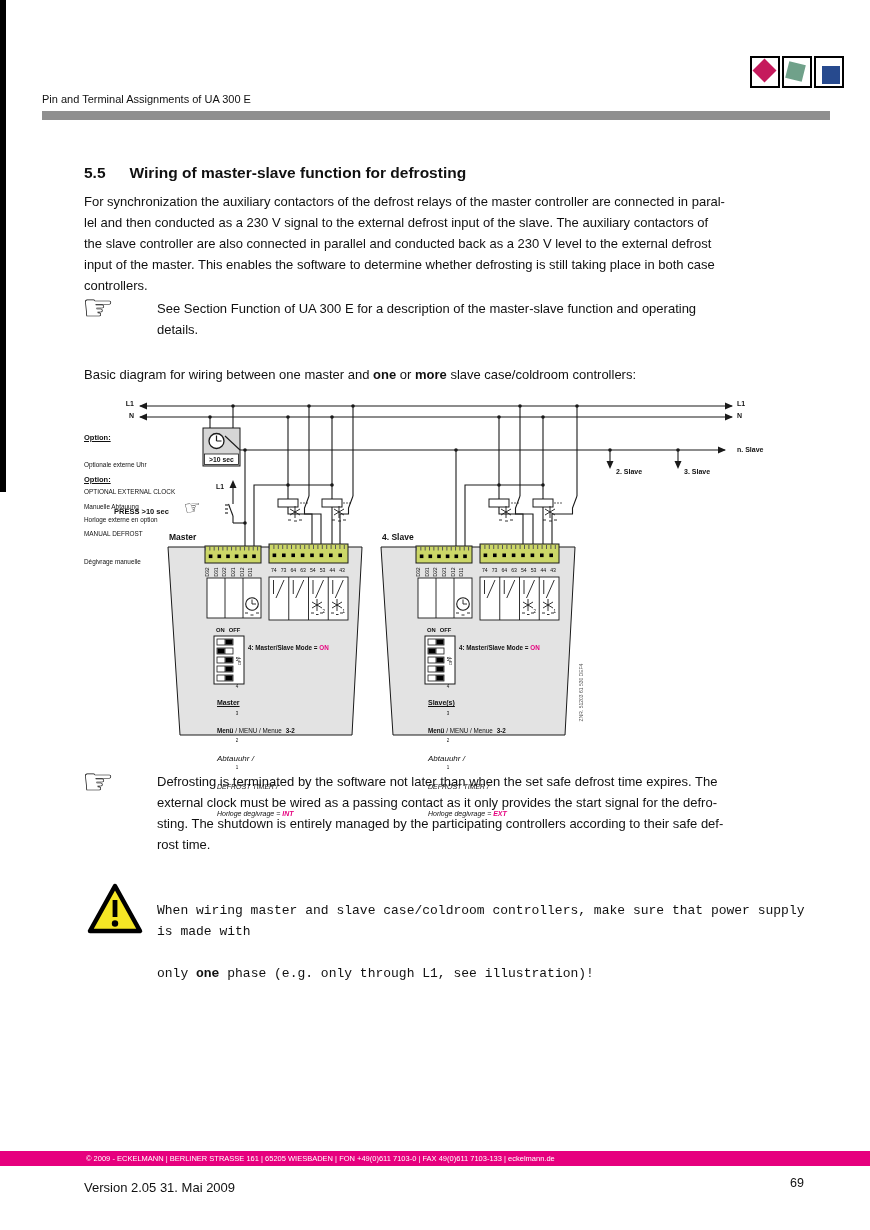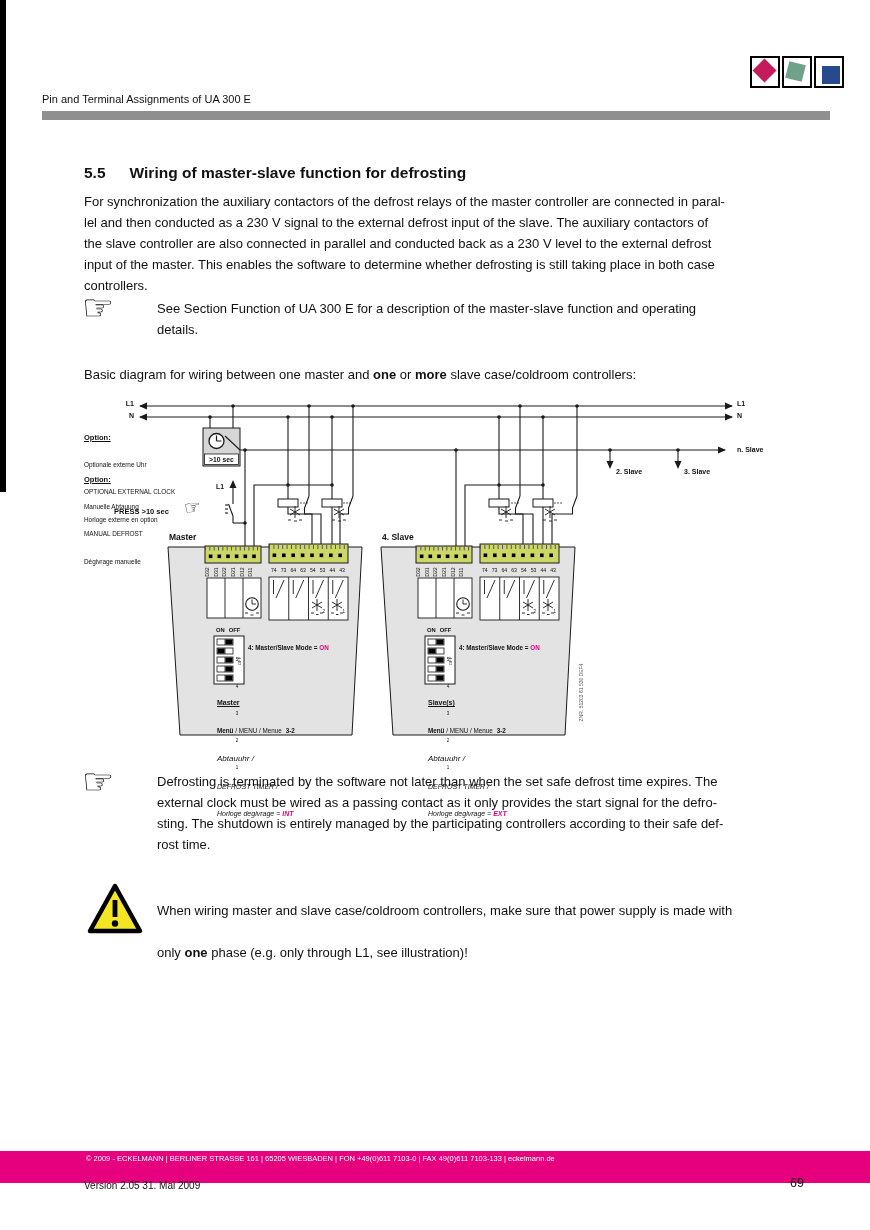--- a/index.html
+++ b/index.html
@@ -21,21 +21,21 @@
   .vpin{transform:rotate(-90deg);transform-origin:center;width:8.7px;height:15px;
         line-height:15px;text-align:center;font-size:5.2px;white-space:nowrap;}
   .hpin{width:9.75px;text-align:center;font-size:5.2px;}
   .dipnum{height:9px;line-height:9px;font-size:4.5px;text-align:center;}
   .mode-line{font-size:6.3px;font-weight:bold;white-space:nowrap;}
   .info-name{font-size:7px;font-weight:bold;text-decoration:underline;}
   .info-menu{font-size:6.3px;margin-top:2.5px;white-space:nowrap;}
   .info-r1{font-size:8px;margin-top:2px;font-style:italic;}
   .info-r2{font-size:7px;font-style:italic;margin-top:2px;}
   .info-r3{font-size:7px;font-style:italic;margin-top:2px;white-space:nowrap;}
-  .footer-bar{position:absolute;left:0;top:1151px;width:870px;height:32px;background:#e6007e;}
+  .footer-bar{position:absolute;left:0;top:1151px;width:870px;height:15px;background:#e6007e;}
   .footer-text{position:absolute;left:86px;top:0;height:15px;line-height:15px;
                color:#fff;font-size:7.5px;white-space:nowrap;}
   .hand{font-size:36px;line-height:1;color:#000;}
 </style>
 </head>
 <body>
 
 <div id="page">
 
   <div class="t" style="left:0;top:0;width:6px;height:492px;background:#000;"></div>
@@ -416,24 +416,24 @@
   <div class="t body-text i" style="left:157px;top:771px;width:660px;">Defrosting is terminated by the software not later than when the set safe defrost time expires. The
 external clock must be wired as a passing contact as it only provides the start signal for the defro-
 sting. The shutdown is entirely managed by the participating controllers according to their safe def-
 rost time.</div>
 
   <svg style="position:absolute;left:86px;top:882px;" width="58" height="54" viewBox="0 0 58 54">
     <polygon points="29,4 54,49 4,49" fill="#f5e625" stroke="#000" stroke-width="4.5" stroke-linejoin="round"></polygon>
     <rect x="26.6" y="18" width="4.8" height="17" fill="#000"></rect>
     <circle cx="29" cy="41.5" r="3.2" fill="#000"></circle>
   </svg>
-  <div class="t body-text" style="left:157px;top:879px;width:660px;">
+  <div class="t body-text" style="left:157px;top:879px;width:660px;font-family:Liberation Mono, monospace;">
     <span>When wiring master and slave case/coldroom controllers, make sure that power supply is made with</span><br>
     <span>only </span><span class="b">one</span><span> phase (e.g. only through L1, see illustration)!</span>
   </div>
 
   <div class="footer-bar">
     <div class="footer-text">© 2009 - ECKELMANN | BERLINER STRASSE 161 | 65205 WIESBADEN | FON +49(0)611 7103-0 | FAX 49(0)611 7103-133 | eckelmann.de</div>
   </div>
-  <div class="t" style="left:84px;top:1180px;font-size:10px;">Version 2.05   31. Mai 2009</div>
+  <div class="t" style="left:84px;top:1180px;font-size:13px;">Version 2.05   31. Mai 2009</div>
   <div class="t" style="left:790px;top:1176px;font-size:12.5px;">69</div>
 
 </div>
 
 </body></html>

